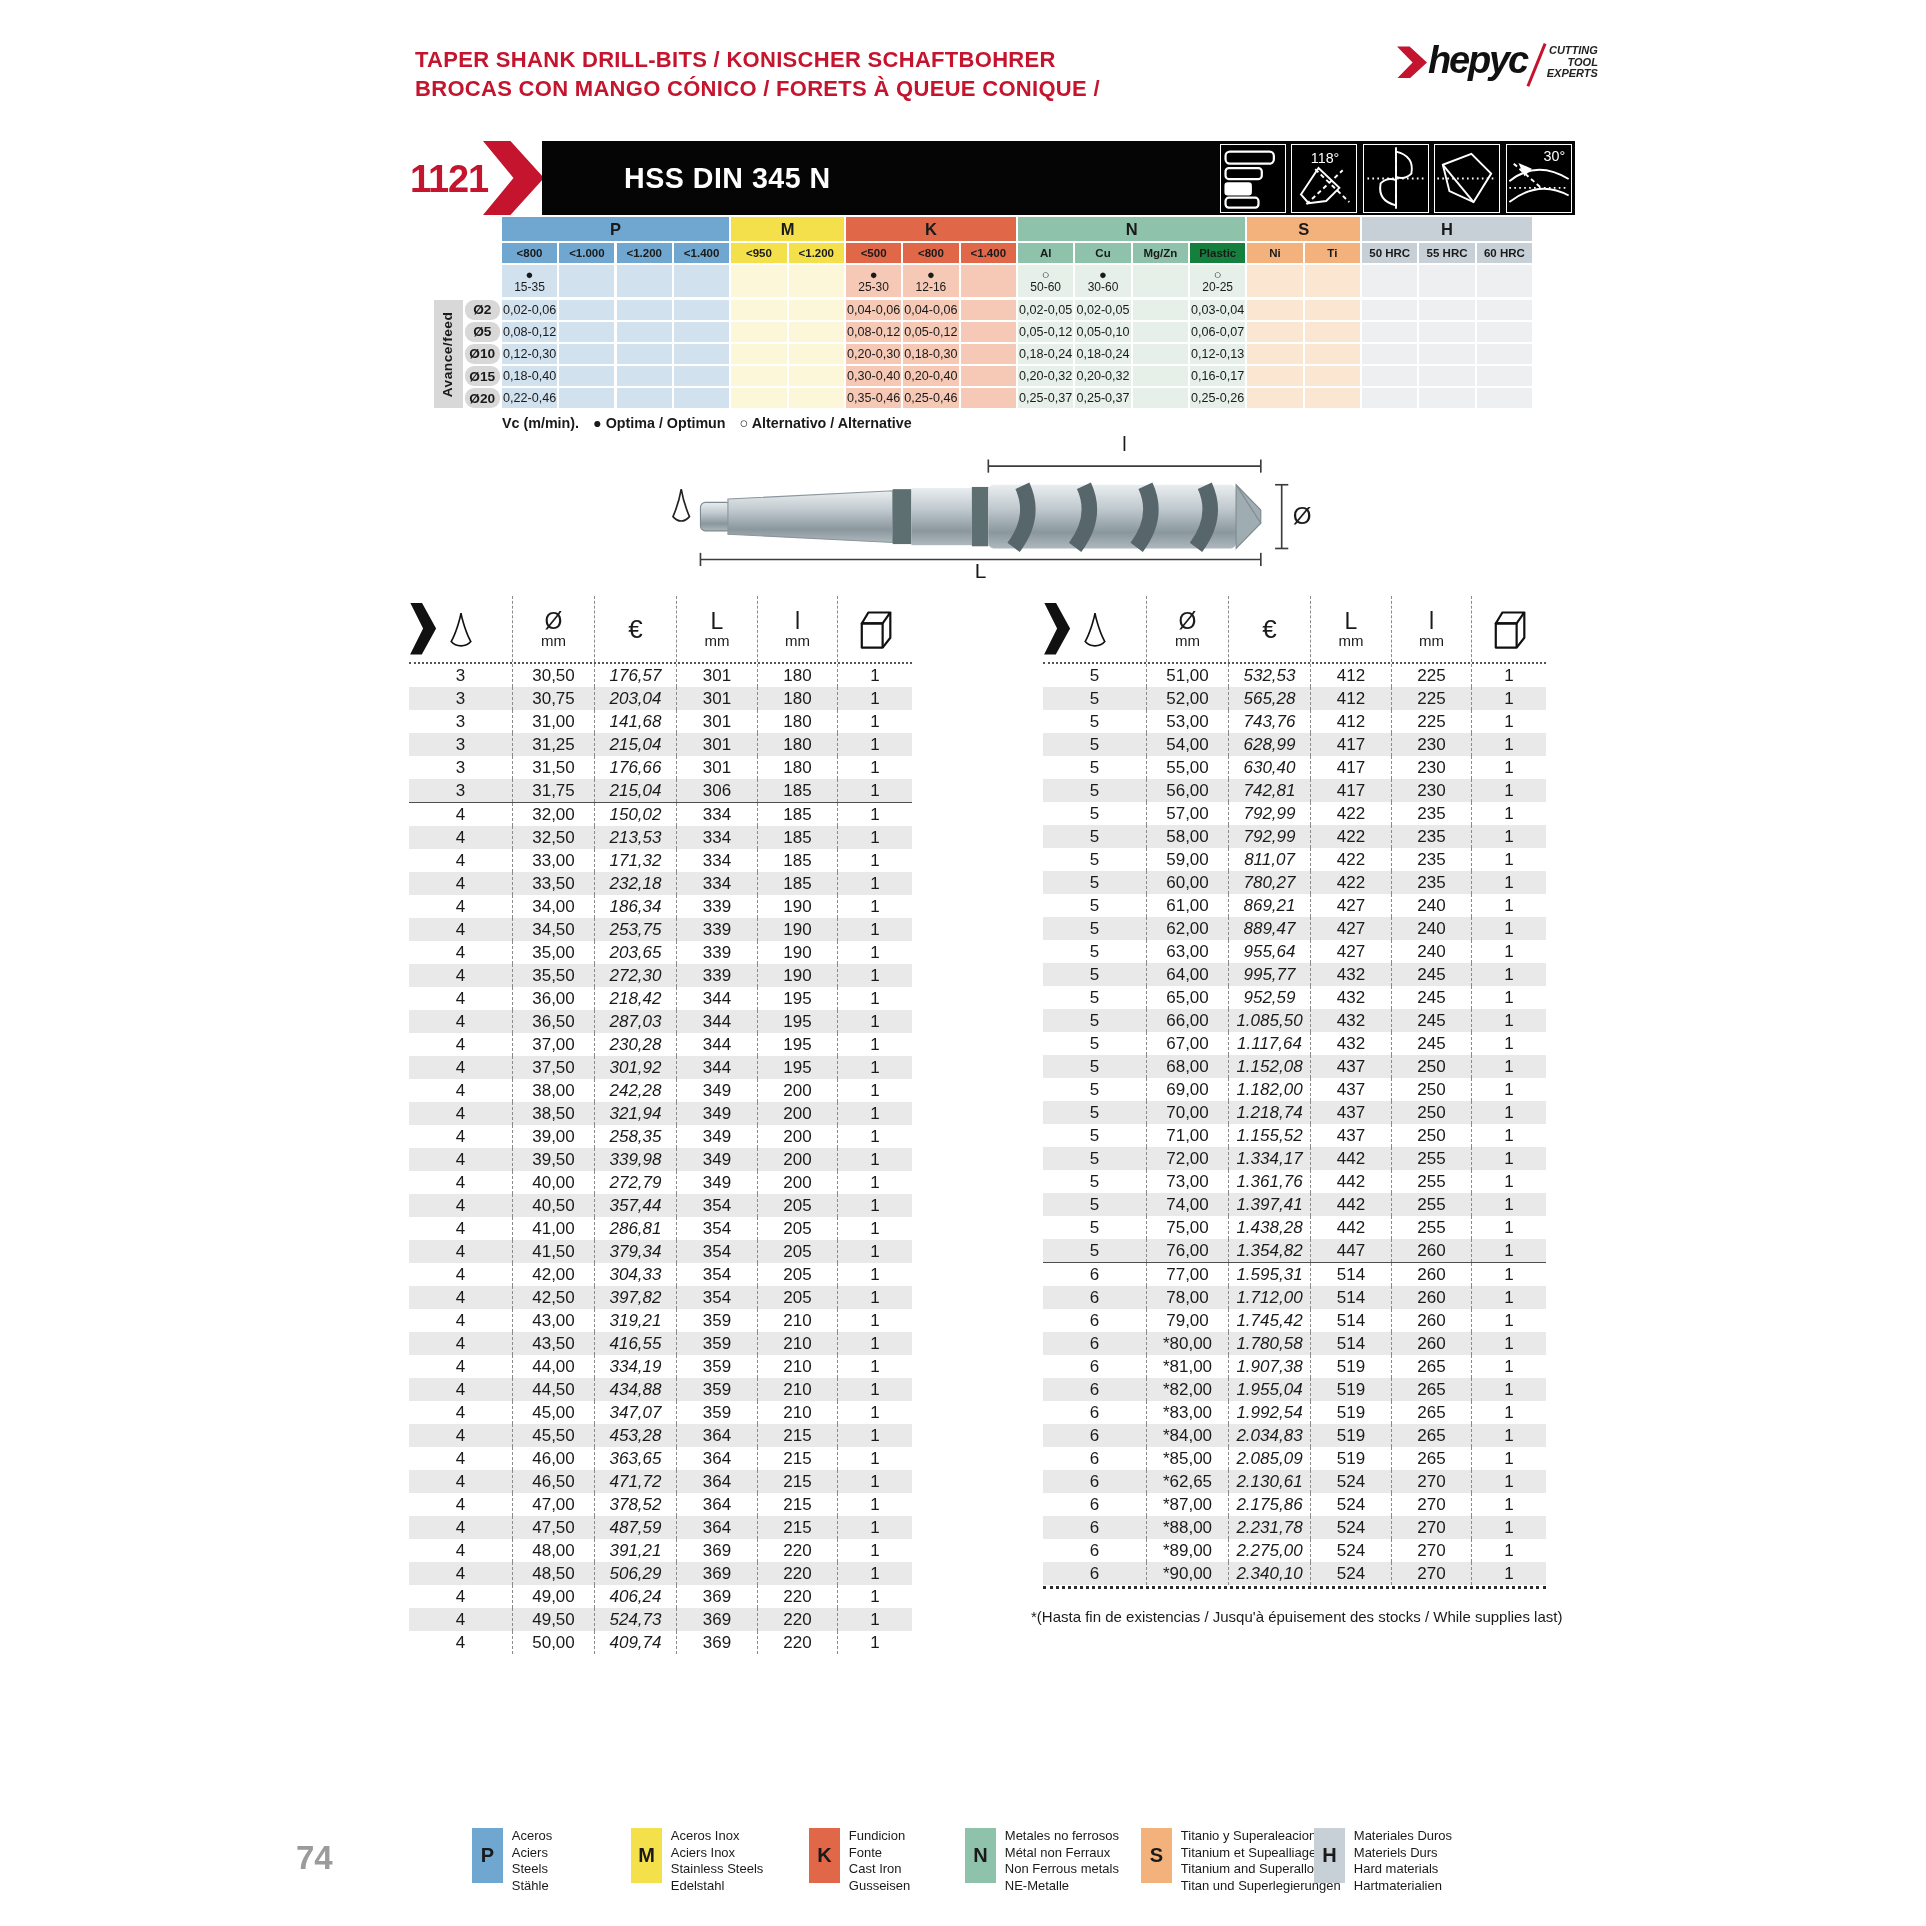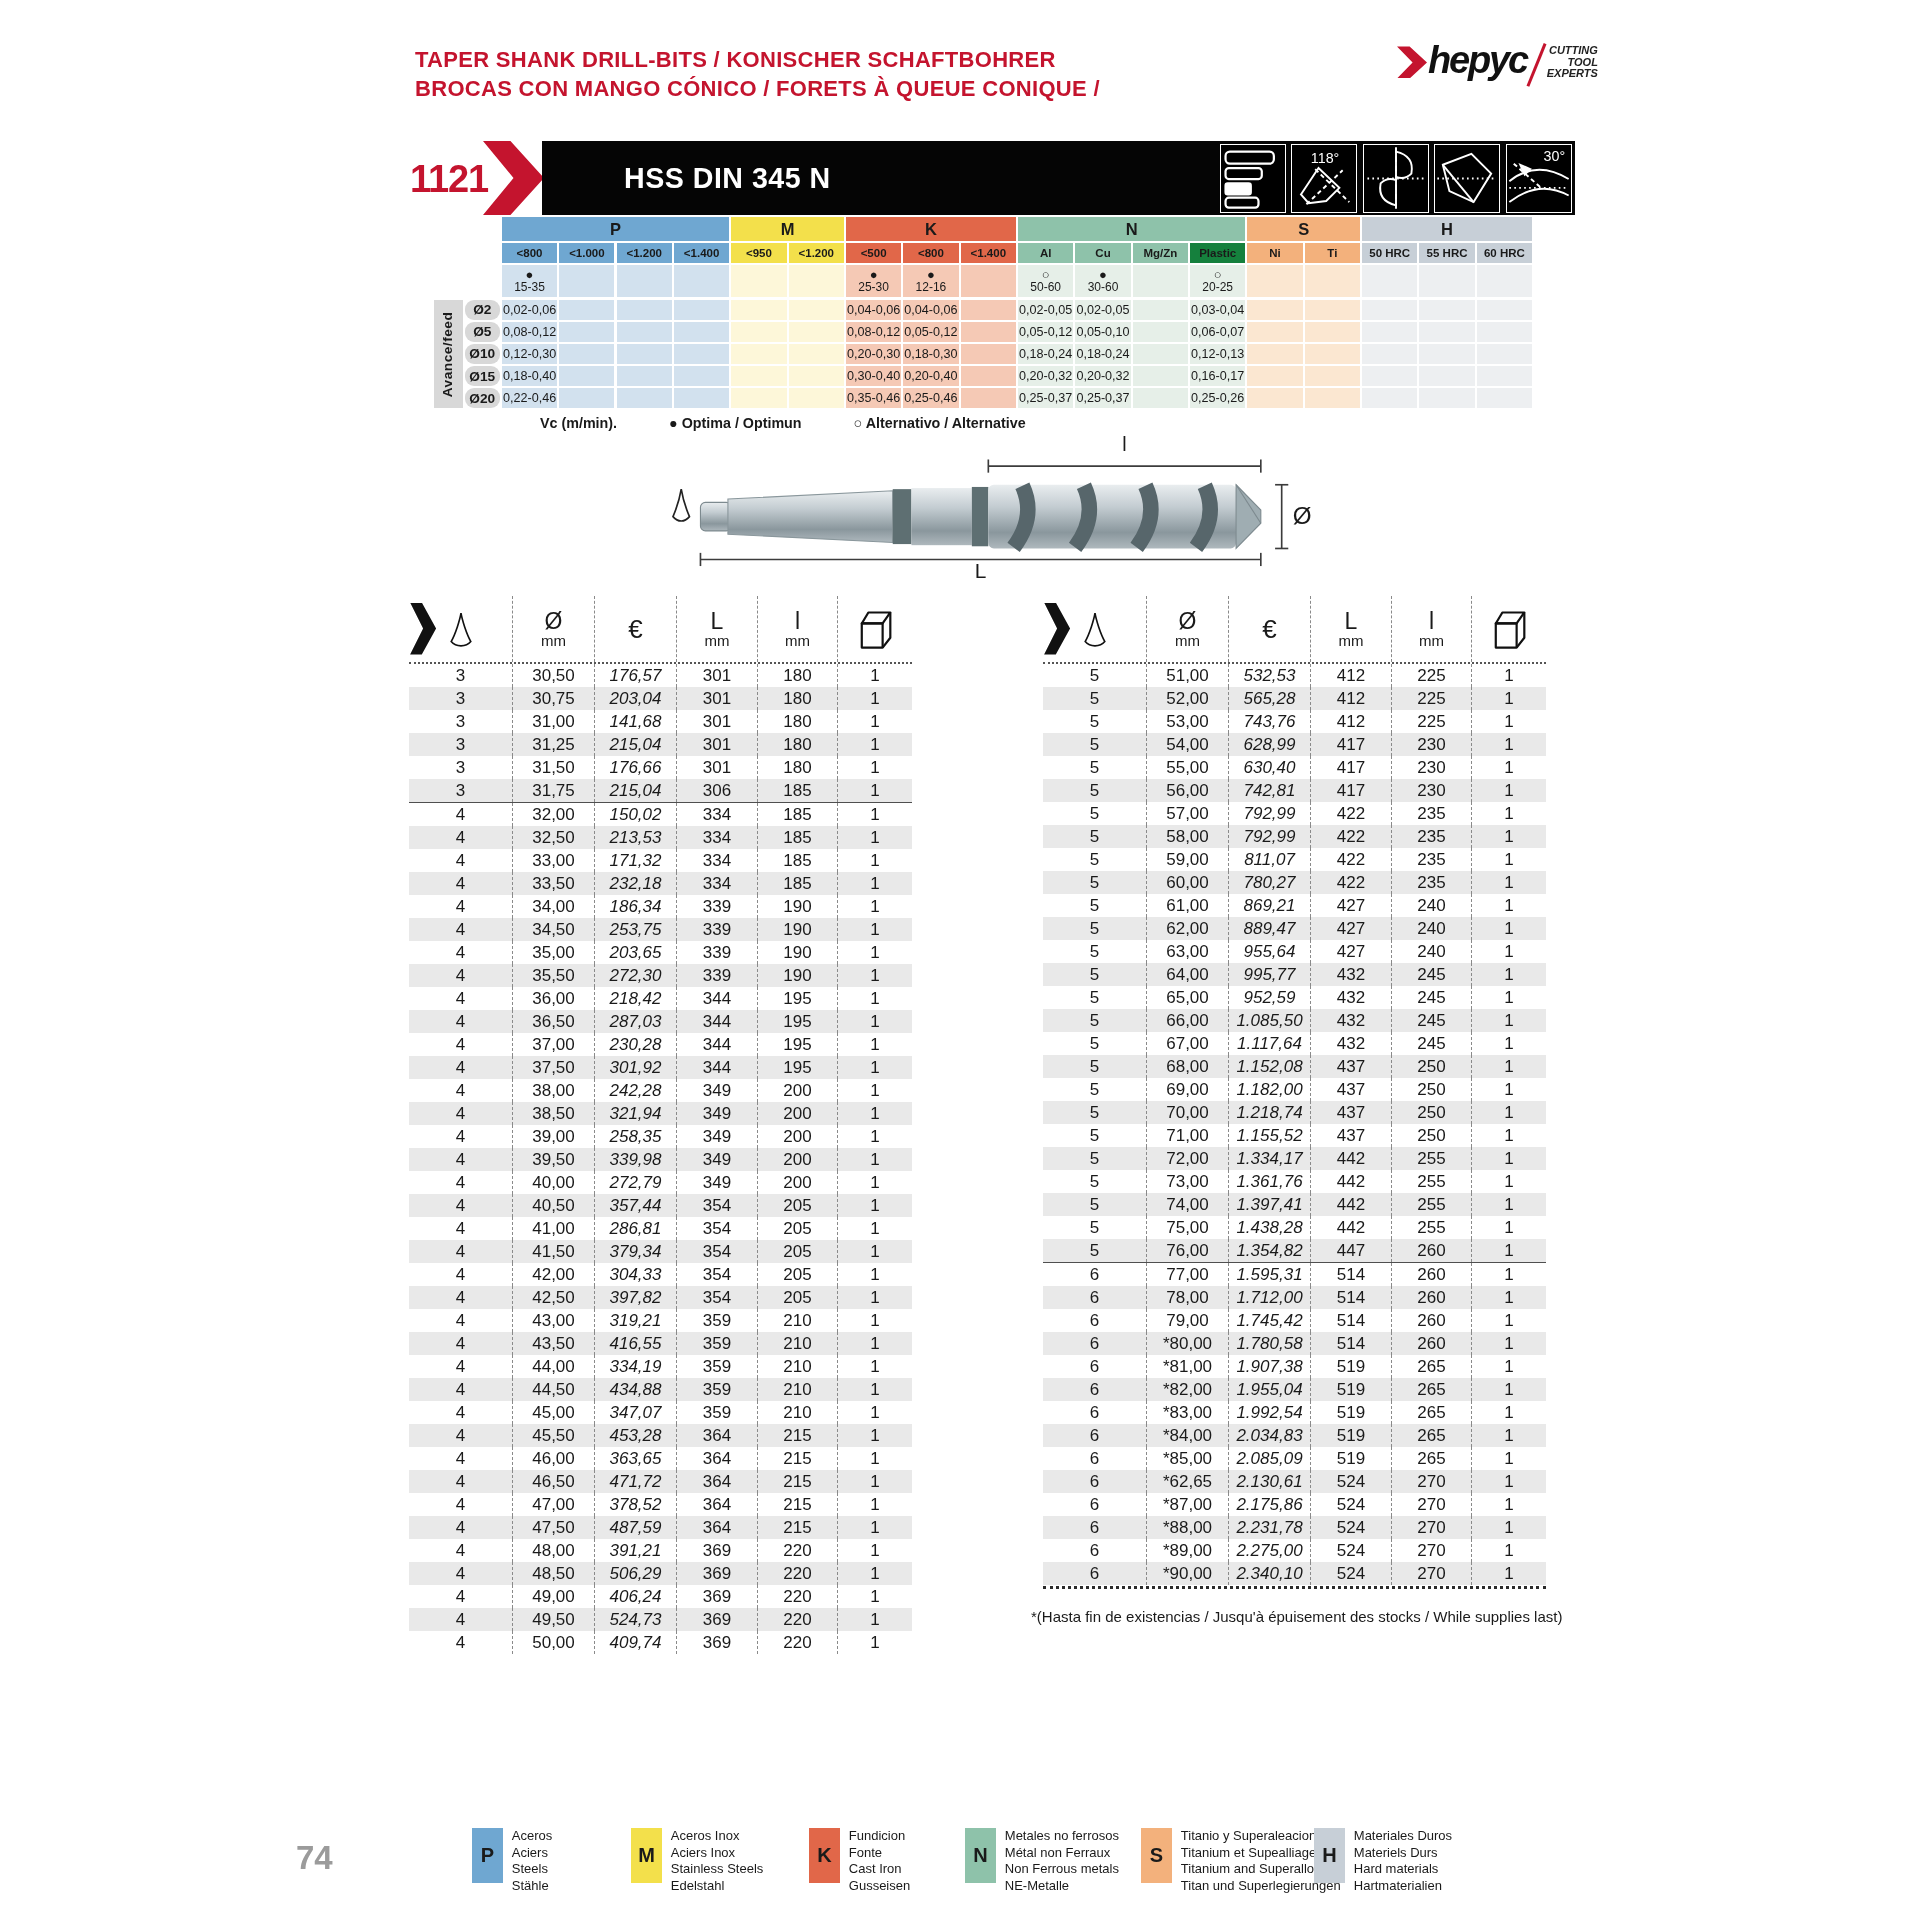--- a/index.html
+++ b/index.html
@@ -36,21 +36,21 @@
   .cut .sub{display:flex;align-items:center;justify-content:center;font-weight:bold;font-size:11.5px;}
   .cut .vc{display:flex;flex-direction:column;align-items:center;justify-content:center;font-size:12px;line-height:13.7px;}
   .cut .vc .dot{font-size:13px;}
   .cut .fv{display:flex;align-items:center;justify-content:center;font-size:12.6px;}
   .cut .flab{display:flex;align-items:center;justify-content:center;font-size:13.7px;font-weight:bold;background:#d8d8d8;border-radius:9px;}
   .cut .sp{background:transparent;}
   .avance{position:absolute;left:434px;top:300px;width:28.6px;height:108px;background:#d8d8d8;
           display:flex;align-items:center;justify-content:center;}
   .avance span{transform:rotate(-90deg);white-space:nowrap;font-size:13.7px;font-weight:bold;letter-spacing:0.5px;}
   .vcleg{position:absolute;left:502px;top:415px;font-size:14.3px;font-weight:bold;}
-  .vcleg span{margin-right:10px;margin-left:38px;}
+  .vcleg span{margin-right:10px;}
 
   
   .drill{position:absolute;left:662px;top:434px;width:651px;height:146px;}
 
   
   .ptable{position:absolute;width:503px;}
   .ptable.left{left:409px;top:596px;}
   .ptable.right{left:1043px;top:596px;}
   .thead{display:grid;grid-template-columns:104px 82px 82px 81px 80px 74px;height:66px;
          border-bottom:2.2px dotted #555;position:relative;}

